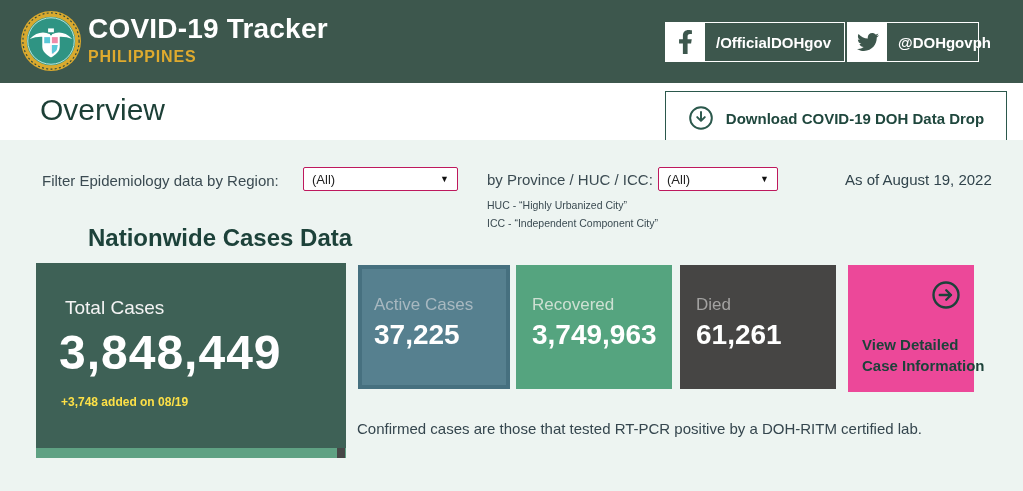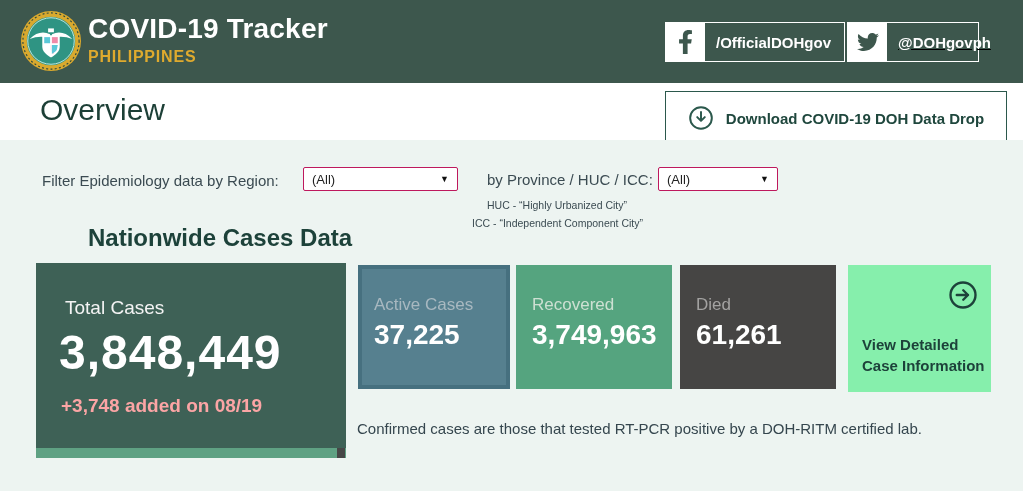--- a/index.html
+++ b/index.html
@@ -10,21 +10,21 @@
     overflow:hidden; margin:0 auto;
   }
   
   .header { position:absolute; left:0; top:0; width:1023px; height:83px; background:#3d574d; }
   .logo { position:absolute; left:20px; top:10px; width:62px; height:62px; }
   .title-block { position:absolute; left:88px; top:13px; }
   .app-title { color:#ffffff; font-size:28px; font-weight:bold; letter-spacing:0.2px; }
   .app-subtitle { color:#dfaa2e; font-size:16px; font-weight:bold; letter-spacing:0.8px; margin-top:3px; }
   .badge { position:absolute; top:22px; height:40px; display:flex; border:1.5px solid #ffffff; background:#3d574d; cursor:pointer; }
   .badge.fb { left:665px; width:180px; }
-  .badge.tw { left:847px; width:132px;text-decoration:underline; }
+  .badge.tw { left:847px; width:132px; }
   .badge-icon { width:39px; height:100%; background:#ffffff; display:flex; align-items:center; justify-content:center; flex:0 0 39px; }
   .badge-text { color:#ffffff; font-size:15px; font-weight:600; display:flex; align-items:center; padding-left:11px; }
   
   .overview-bar { position:absolute; left:0; top:83px; width:1023px; height:57px; background:#ffffff; }
   .page-title { position:absolute; left:40px; top:93px; font-size:30px; color:#1c3f36; }
   .download-btn { position:absolute; left:665px; top:91px; width:342px; height:54px; background:#ffffff;
     border:1.5px solid #2b584c; display:flex; align-items:center; cursor:pointer; }
   .download-btn .dl-icon { margin-left:22px; display:flex; align-items:center; }
   .download-btn .dl-label { flex:1; text-align:center; font-size:15px; font-weight:bold; color:#1f473d; padding-right:10px; }
   
@@ -33,40 +33,40 @@
   .lbl-region { left:42px; top:172px; }
   .lbl-province { left:487px; top:171px;text-align:center; }
   .as-of { position:absolute; left:845px; top:171px; font-size:15px; color:#31444c; }
   .dropdown { position:absolute; height:24px; background:#ffffff; border:1px solid #be185d; border-radius:2px;
     display:flex; align-items:center; justify-content:space-between; padding:0 8px; font-size:13px; color:#222; cursor:pointer; }
   .dd-region { left:303px; top:167px; width:155px; }
   .dd-province { left:658px; top:167px; width:120px; }
   .dd-caret { font-size:9px; color:#111; line-height:1; }
   .note { position:absolute; font-size:10.5px; color:#3b4b52; }
   .note1 { left:487px; top:199px; }
-  .note2 { left:472px; top:217px; }
+  .note2 { left:487px; top:217px; }
   .section-heading { position:absolute; left:40px; top:224px; font-size:24px; font-weight:bold; color:#1d423a;margin-left:48px; }
   
   .card-total { position:absolute; left:36px; top:263px; width:310px; height:195px; background:#3e6156; }
   .total-label { position:absolute; left:29px; top:34px; font-size:19px; color:#f4f4f4; }
   .total-value { position:absolute; left:23px; top:62px; font-size:48px; font-weight:bold; color:#ffffff; letter-spacing:1px; }
-  .total-delta { position:absolute; left:25px; top:132px; font-size:19px; font-weight:bold; color:#fca5a5; }
+  .total-delta { position:absolute; left:25px; top:132px; font-size:12px; font-weight:bold; color:#fde047; }
   .total-scroll { position:absolute; left:0; bottom:0; width:100%; height:10px; background:#5fa183; }
   .total-thumb { position:absolute; right:1px; top:0; width:8px; height:10px; background:#474747; cursor:pointer; }
   .stat-card { position:absolute; top:265px; height:124px; cursor:pointer; }
   .card-active { left:358px; width:152px; background:#56808f; border:4px solid #46707f; }
   .card-recovered { left:516px; width:156px; background:#55a47f; }
   .card-died { left:680px; width:156px; background:#464544; }
   .stat-label { position:absolute; left:16px; top:30px; font-size:17px; }
   .card-active .stat-label { left:12px; top:26px; color:#a8b8c0; }
   .card-recovered .stat-label { color:#cde0d2; }
   .card-died .stat-label { color:#a3a2a1; }
   .stat-value { position:absolute; left:16px; top:54px; font-size:28px; font-weight:bold; color:#ffffff; }
   .card-active .stat-value { left:12px; top:50px; }
-  .card-cta { position:absolute; left:848px; top:265px; width:143px; height:127px; background:#86efac; cursor:pointer; }
+  .card-cta { position:absolute; left:848px; top:265px; width:126px; height:127px; background:#ec4899; cursor:pointer; }
   .cta-icon { position:absolute; right:13px; top:15px; }
   .cta-label { position:absolute; left:14px; bottom:16px; width:126px; font-size:15px; font-weight:bold; color:#1d423a; line-height:21px; }
   .footnote { position:absolute; left:357px; top:420px; font-size:15px; color:#35464e; }
 </style>
 </head>
 <body>
 
 <div id="app">
 
   <div class="header">
@@ -130,20 +130,21 @@
   </div>
 
   <div class="filter-label lbl-province">by Province / HUC / ICC:</div>
   <div class="dropdown dd-province">
     <span>(All)</span>
     <span class="dd-caret">▼</span>
   </div>
 
   <div class="note note1">HUC - “Highly Urbanized City”</div>
   <div class="note note2">ICC - “Independent Component City”</div>
+  <div class="as-of">As of August 19, 2022</div>
 
   <div class="section-heading">Nationwide Cases Data</div>
 
   <div class="card-total">
     <div class="total-label">Total Cases</div>
     <div class="total-value">3,848,449</div>
     <div class="total-delta">+3,748 added on 08/19</div>
     <div class="total-scroll">
       <div class="total-thumb"></div>
     </div>

